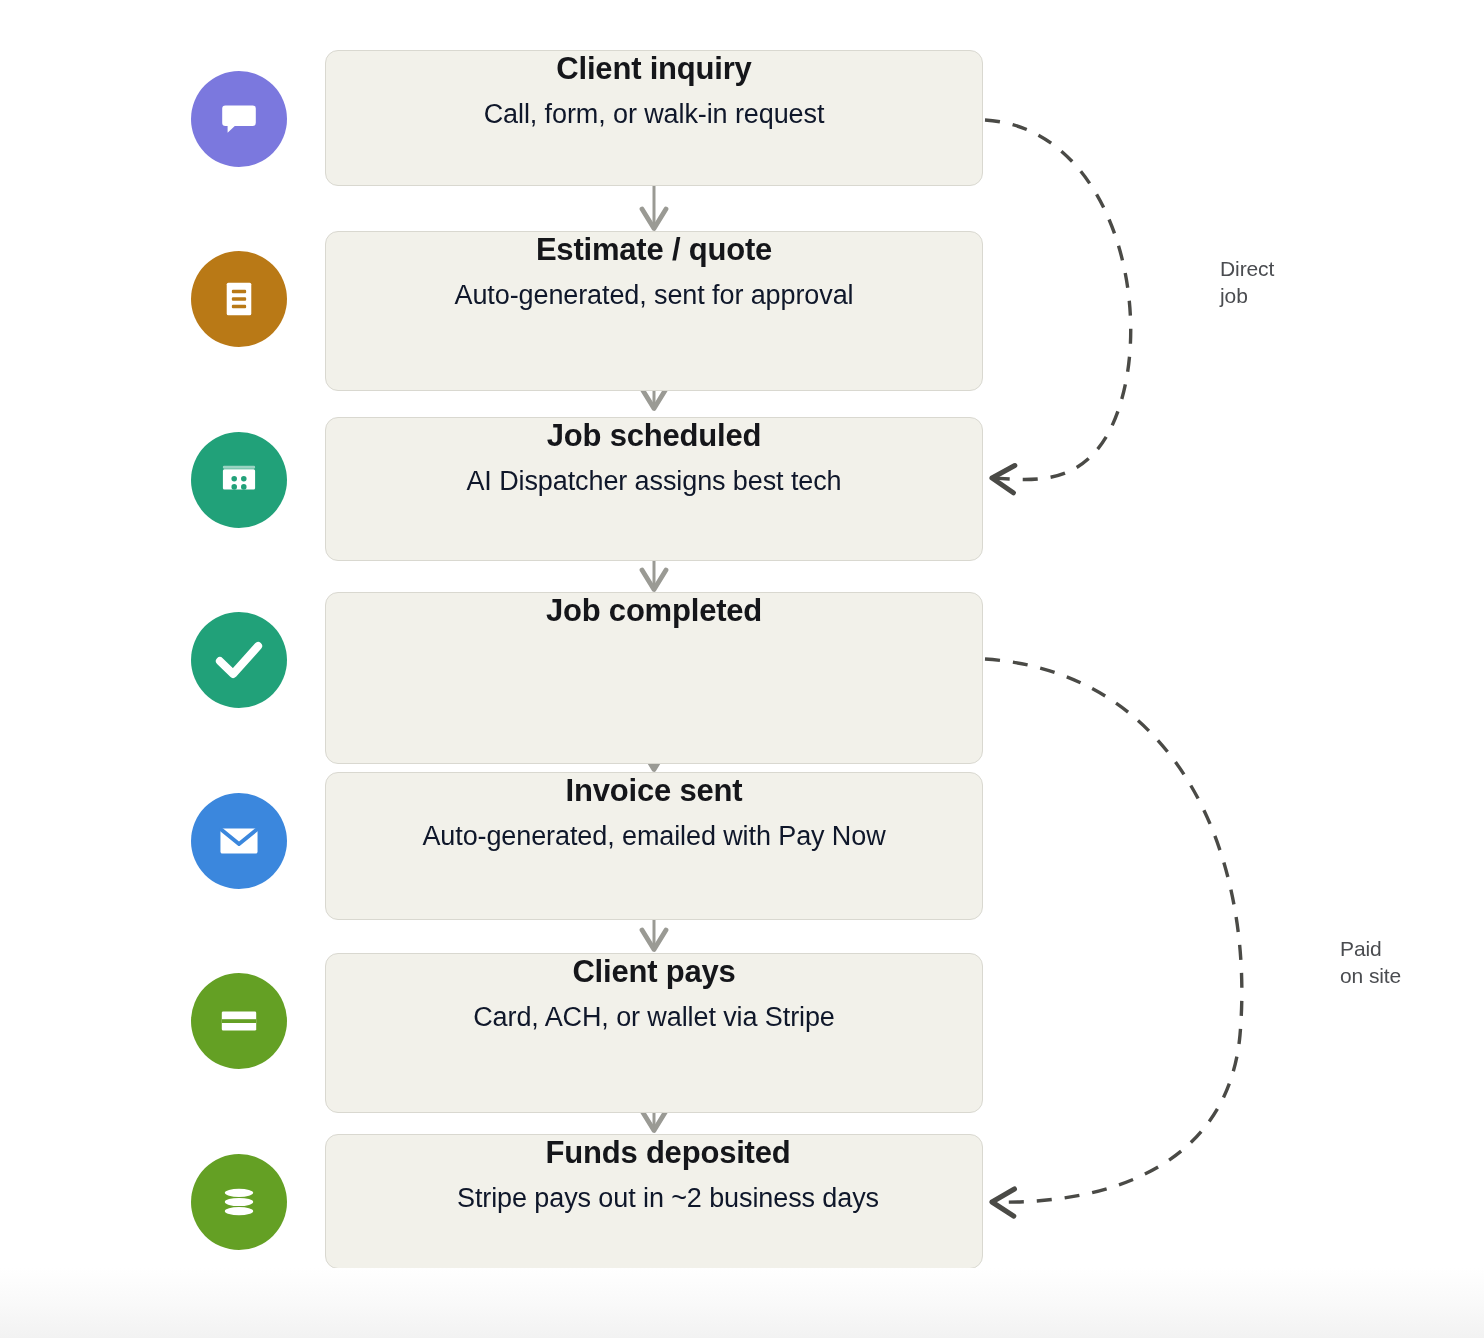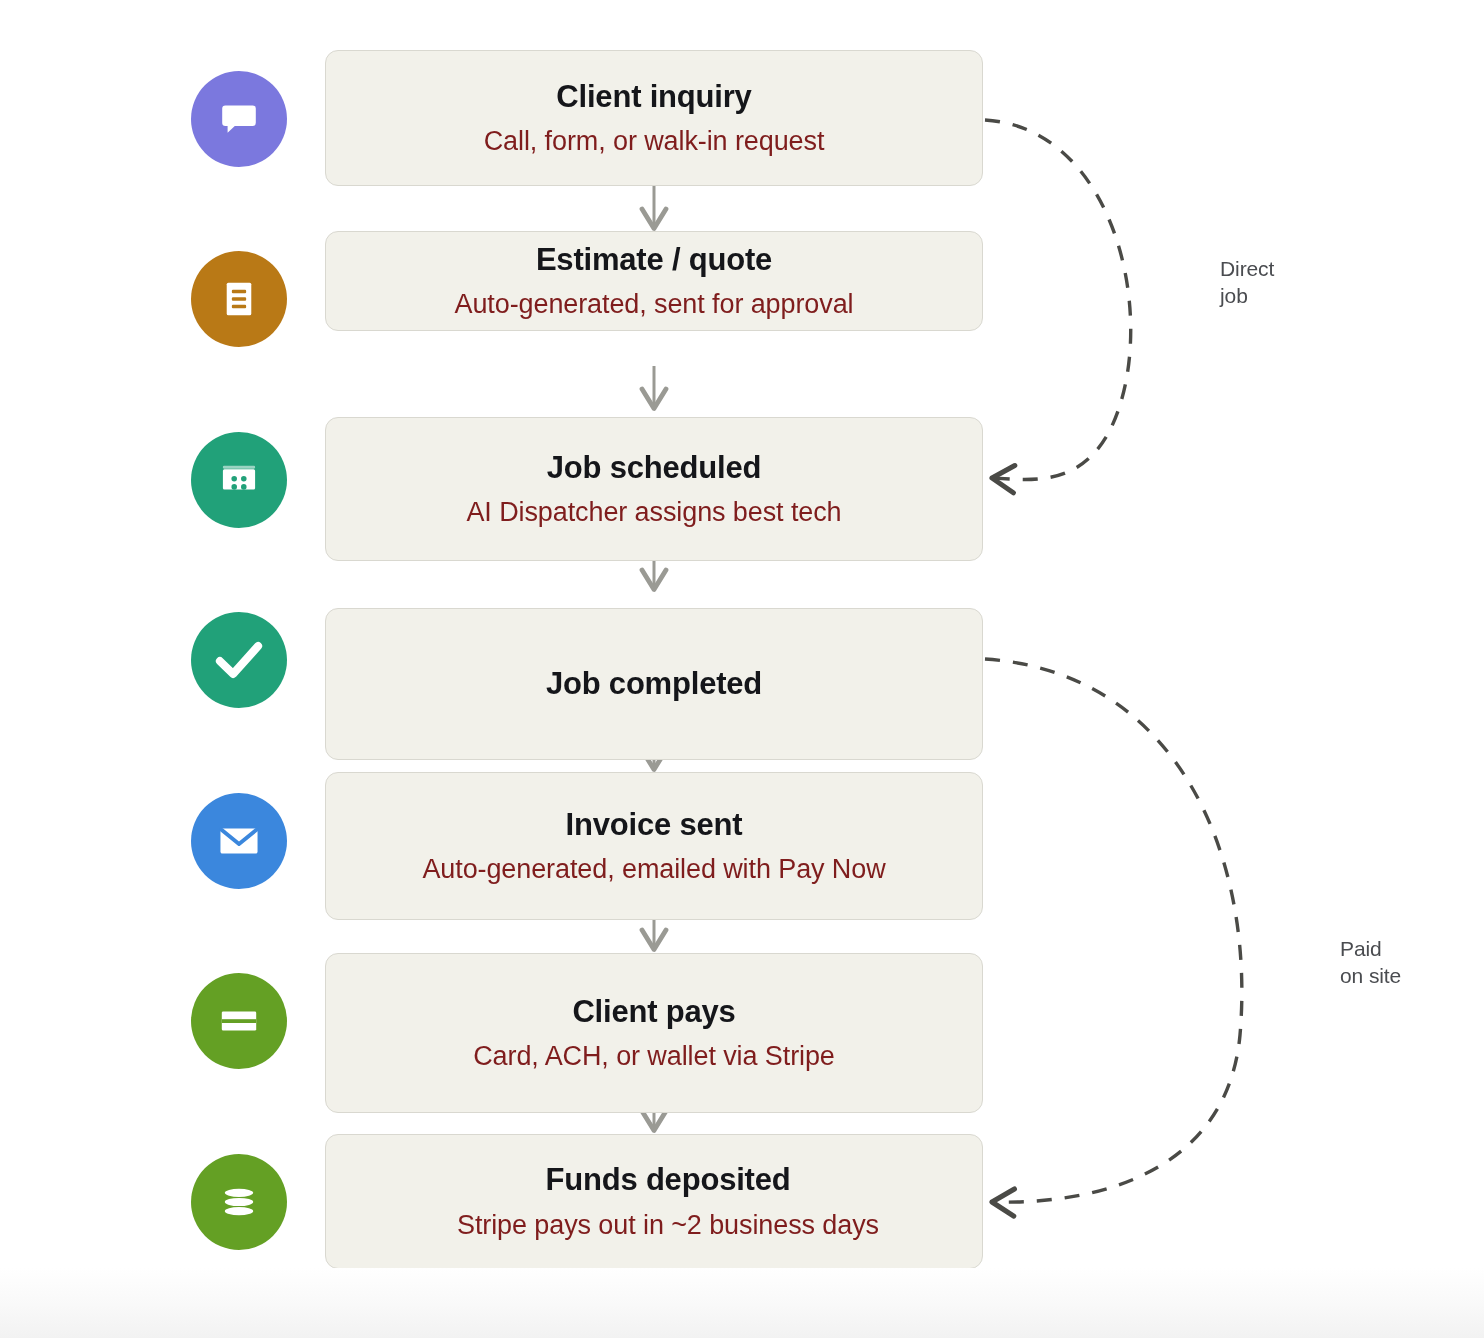--- a/index.html
+++ b/index.html
@@ -58,34 +58,34 @@
     position: absolute;
     left: 325px;
     width: 658px;
     background: #f2f1ea;
     border: 1px solid #d9d8d0;
     border-radius: 13px;
     box-sizing: border-box;
     display: flex;
     flex-direction: column;
     align-items: center;
-    justify-content: center;
+    justify-content: flex-start;
   }
   .step-title {
     font-size: 31px;
     font-weight: bold;
     color: #15161a;
     line-height: 1.18;
     letter-spacing: -0.2px;
     text-align: center;
   }
   .step-subtitle {
     font-size: 27px;
     font-weight: normal;
-    color: #7f1d1d;
+    color: #0f172a;
     line-height: 1.2;
     letter-spacing: -0.1px;
     text-align: center;
     margin-top: 10px;
   }
 
   
   .branch-label {
     position: absolute;
     font-size: 21px;
@@ -190,31 +190,31 @@
         <ellipse cx="12" cy="16.8" rx="7.4" ry="2.15" fill="#ffffff"></ellipse>
       </svg>
     </span>
   </div>
 
   <div class="step-card" style="top:50px; height:136px;">
     <div class="step-title">Client inquiry</div>
     <div class="step-subtitle">Call, form, or walk-in request</div>
   </div>
 
-  <div class="step-card" style="top:231px; height:100px;">
+  <div class="step-card" style="top:231px; height:160px;">
     <div class="step-title">Estimate / quote</div>
     <div class="step-subtitle">Auto-generated, sent for approval</div>
   </div>
 
   <div class="step-card" style="top:417px; height:144px;">
     <div class="step-title">Job scheduled</div>
     <div class="step-subtitle">AI Dispatcher assigns best tech</div>
   </div>
 
-  <div class="step-card" style="top:608px; height:152px;">
+  <div class="step-card" style="top:592px; height:172px;">
     <div class="step-title">Job completed</div>
   </div>
 
   <div class="step-card" style="top:772px; height:148px;">
     <div class="step-title">Invoice sent</div>
     <div class="step-subtitle">Auto-generated, emailed with Pay Now</div>
   </div>
 
   <div class="step-card" style="top:953px; height:160px;">
     <div class="step-title">Client pays</div>

